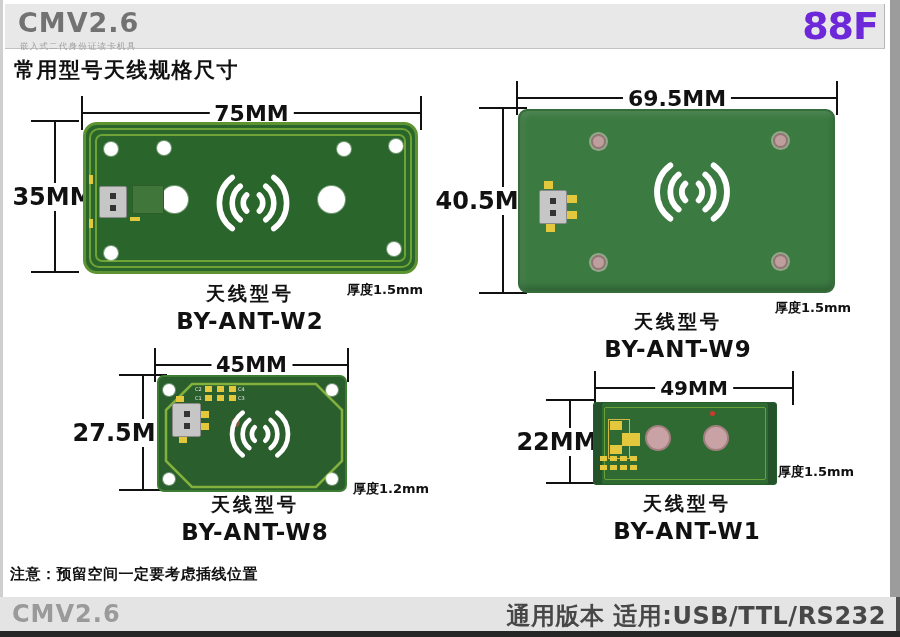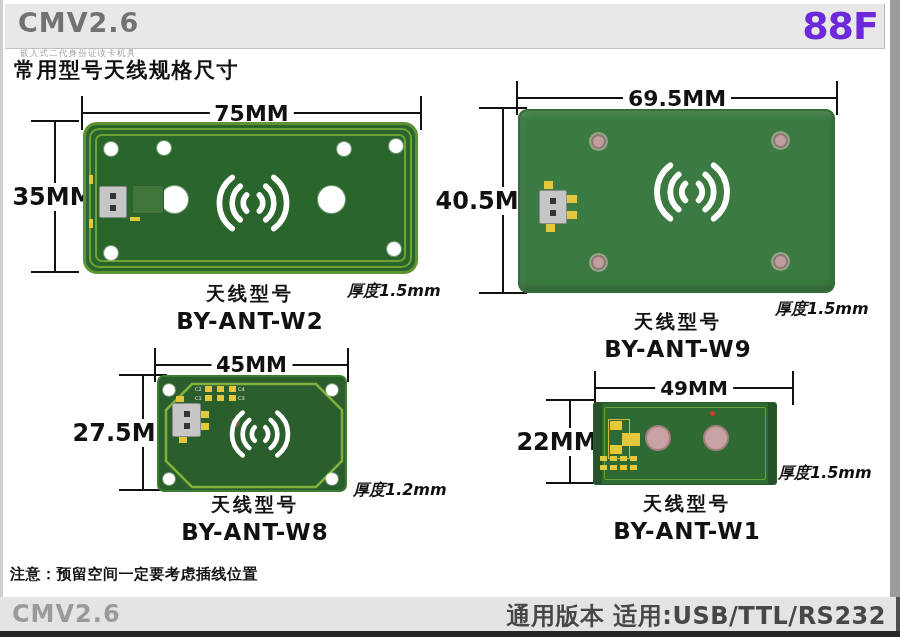--- a/index.html
+++ b/index.html
@@ -6,21 +6,21 @@
   .page{position:relative;width:900px;height:637px;overflow:hidden;background:#fff;
         font-family:"DejaVu Sans","Liberation Sans",sans-serif;color:#111;}
   
   .left-edge{position:absolute;left:0;top:0;width:3px;height:637px;background:#cfcfcf;}
   .right-strip{position:absolute;left:890px;top:0;width:10px;height:631px;background:#9c9c9c;}
   .bottom-strip{position:absolute;left:0;top:631px;width:900px;height:6px;background:#262626;}
   
   .top-band{position:absolute;left:5px;top:4px;width:879px;height:44px;background:#e8e8e8;
             border-bottom:1px solid #c2c2c2;border-right:1px solid #b5b5b5;}
   .brand{position:absolute;left:13px;top:3px;font-size:27px;font-weight:800;color:#727272;letter-spacing:1px;}
-  .brand-sub{position:absolute;left:15px;top:44px;font-size:8.5px;color:#9e9e9e;letter-spacing:1.2px;}
+  .brand-sub{position:absolute;left:15px;top:37px;font-size:8.5px;color:#9e9e9e;letter-spacing:1.2px;}
   .page-code{position:absolute;right:6px;top:0px;font-size:38px;font-weight:900;color:#6d28d9;letter-spacing:-1px;}
   .section-title{position:absolute;left:14px;top:56px;font-size:21px;font-weight:800;letter-spacing:1.5px;}
   
   .dimh,.dimv{position:absolute;}
   .dimh .line{position:absolute;left:0;right:0;top:50%;height:2px;margin-top:-1px;background:#111;}
   .dimh .tick{position:absolute;top:0;bottom:0;width:2px;background:#111;}
   .dimv .line{position:absolute;top:0;bottom:0;left:50%;width:2px;margin-left:-1px;background:#111;}
   .dimv .tick{position:absolute;left:0;right:0;height:2px;background:#111;}
   .t0{left:0;top:0;} .t1{right:0;bottom:0;}
   .dlbl{position:absolute;left:50%;top:50%;transform:translate(-50%,-50%);background:#fff;
@@ -46,21 +46,21 @@
   .chip{position:absolute;background:#40763a;border:1px solid #2f5c2b;}
   .dot-red{position:absolute;background:#cc3b2e;border-radius:50%;}
   .dot-brown{position:absolute;background:#7c5b3c;border-radius:50%;}
   .padlbl{position:absolute;color:#e9e9e9;font-size:5px;line-height:6px;}
   .ant{position:absolute;}
   .padbox{position:absolute;border:1px solid #cfb845;}
   
   .model-block{position:absolute;width:300px;text-align:center;}
   .model-label{font-size:19px;font-weight:700;letter-spacing:3px;}
   .model-name{font-size:23px;font-weight:800;letter-spacing:1px;margin-top:1px;}
-  .thickness{position:absolute;font-size:16px;font-weight:700;white-space:nowrap;font-style:italic;}
+  .thickness{position:absolute;font-size:13px;font-weight:700;white-space:nowrap;}
   .note{position:absolute;left:10px;top:565px;font-size:15px;font-weight:700;letter-spacing:0.5px;}
   
   .footer-band{position:absolute;left:0;top:597px;width:896px;height:34px;background:#e4e4e4;
                border-right:4px solid #4f4f4f;}
   .footer-brand{position:absolute;left:12px;top:3px;font-size:24px;font-weight:800;color:#9a9a9a;letter-spacing:1px;}
   .footer-version{position:absolute;right:10px;top:3px;font-size:24px;font-weight:800;color:#474747;letter-spacing:0.5px;}
 </style>
 </head>
 <body>
 

